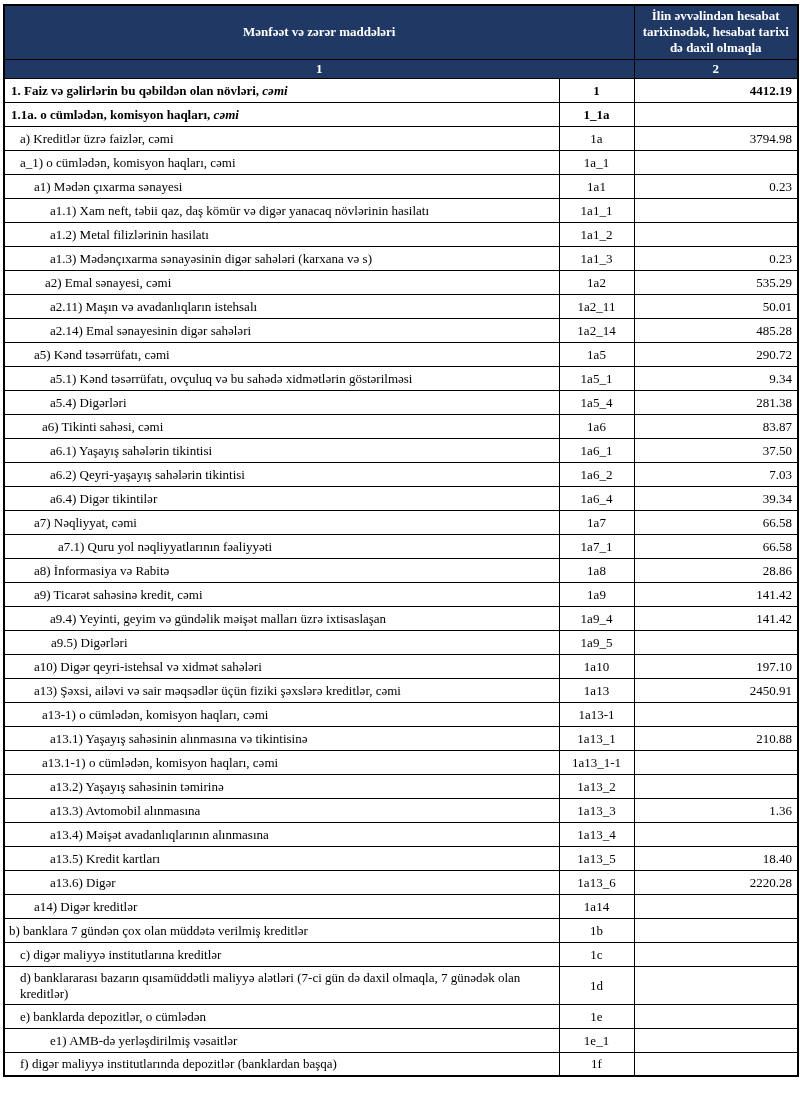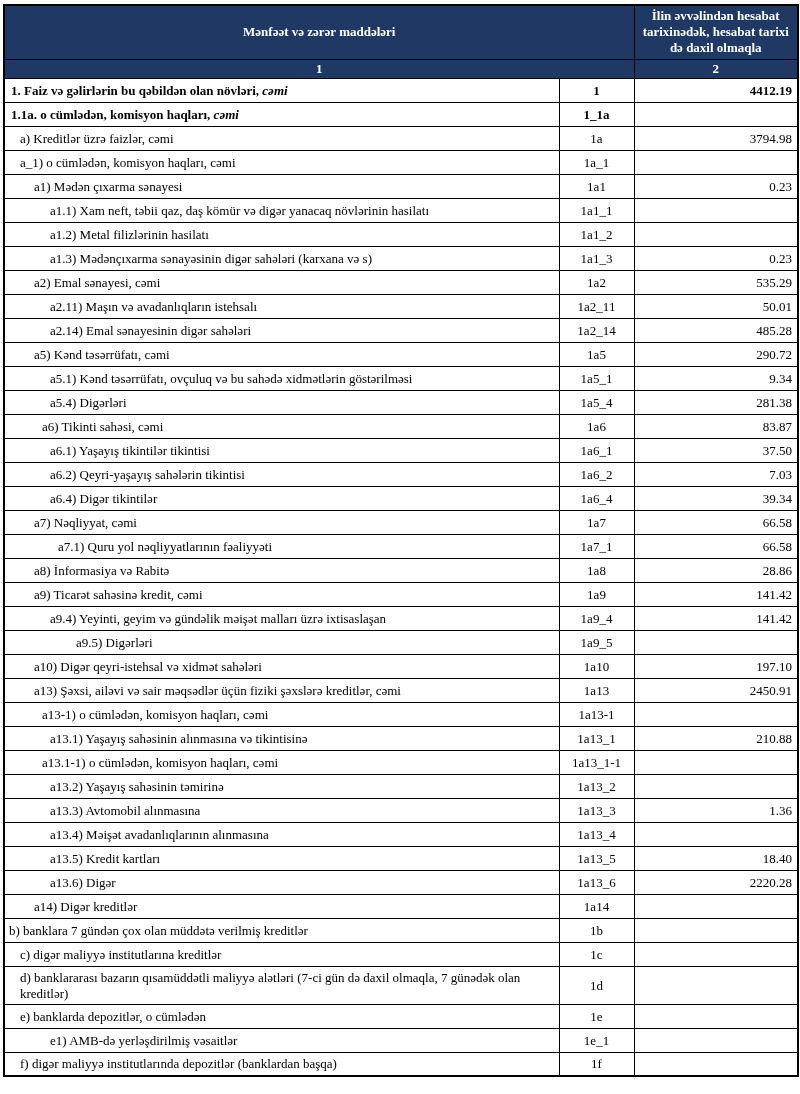--- a/index.html
+++ b/index.html
@@ -106,21 +106,21 @@
           <td class="c-label" style="padding-left: 45px;"><span>a1.2) Metal filizlərinin hasilatı</span></td>
           <td class="c-code">1a1_2</td>
           <td class="c-value"></td>
         </tr>
         <tr>
           <td class="c-label" style="padding-left: 45px;"><span>a1.3) Mədənçıxarma sənayəsinin digər sahələri (karxana və s)</span></td>
           <td class="c-code">1a1_3</td>
           <td class="c-value">0.23</td>
         </tr>
         <tr>
-          <td class="c-label" style="padding-left: 29px; margin-top: 48px;"><span>a2) Emal sənayesi, cəmi</span></td>
+          <td class="c-label" style="padding-left: 40px; margin-top: 48px;"><span>a2) Emal sənayesi, cəmi</span></td>
           <td class="c-code">1a2</td>
           <td class="c-value">535.29</td>
         </tr>
         <tr>
           <td class="c-label" style="padding-left: 45px;"><span>a2.11) Maşın və avadanlıqların istehsalı</span></td>
           <td class="c-code">1a2_11</td>
           <td class="c-value">50.01</td>
         </tr>
         <tr>
           <td class="c-label" style="padding-left: 45px;"><span>a2.14) Emal sənayesinin digər sahələri</span></td>
@@ -141,21 +141,21 @@
           <td class="c-label" style="padding-left: 45px;"><span>a5.4) Digərləri</span></td>
           <td class="c-code">1a5_4</td>
           <td class="c-value">281.38</td>
         </tr>
         <tr>
           <td class="c-label" style="padding-left: 37px;"><span>a6) Tikinti sahəsi, cəmi</span></td>
           <td class="c-code">1a6</td>
           <td class="c-value">83.87</td>
         </tr>
         <tr>
-          <td class="c-label" style="padding-left: 45px;"><span>a6.1) Yaşayış tikintilər tikintisi</span></td>
+          <td class="c-label" style="padding-left: 45px;"><span>a6.1) Yaşayış sahələrin tikintisi</span></td>
           <td class="c-code">1a6_1</td>
           <td class="c-value">37.50</td>
         </tr>
         <tr>
           <td class="c-label" style="padding-left: 45px;"><span>a6.2) Qeyri-yaşayış sahələrin tikintisi</span></td>
           <td class="c-code">1a6_2</td>
           <td class="c-value">7.03</td>
         </tr>
         <tr>
           <td class="c-label" style="padding-left: 45px;"><span>a6.4) Digər tikintilər</span></td>
@@ -181,21 +181,21 @@
           <td class="c-label" style="padding-left: 29px;"><span>a9) Ticarət sahəsinə kredit, cəmi</span></td>
           <td class="c-code">1a9</td>
           <td class="c-value">141.42</td>
         </tr>
         <tr>
           <td class="c-label" style="padding-left: 45px;"><span>a9.4) Yeyinti, geyim və gündəlik məişət malları üzrə ixtisaslaşan</span></td>
           <td class="c-code">1a9_4</td>
           <td class="c-value">141.42</td>
         </tr>
         <tr>
-          <td class="c-label" style="padding-left: 71px;"><span>a9.5) Digərləri</span></td>
+          <td class="c-label" style="padding-left: 46px;"><span>a9.5) Digərləri</span></td>
           <td class="c-code">1a9_5</td>
           <td class="c-value"></td>
         </tr>
         <tr>
           <td class="c-label" style="padding-left: 29px; margin-top: 44px;"><span>a10) Digər qeyri-istehsal və xidmət sahələri</span></td>
           <td class="c-code">1a10</td>
           <td class="c-value">197.10</td>
         </tr>
         <tr>
           <td class="c-label" style="padding-left: 29px;"><span>a13) Şəxsi, ailəvi və sair məqsədlər üçün fiziki şəxslərə kreditlər, cəmi</span></td>

